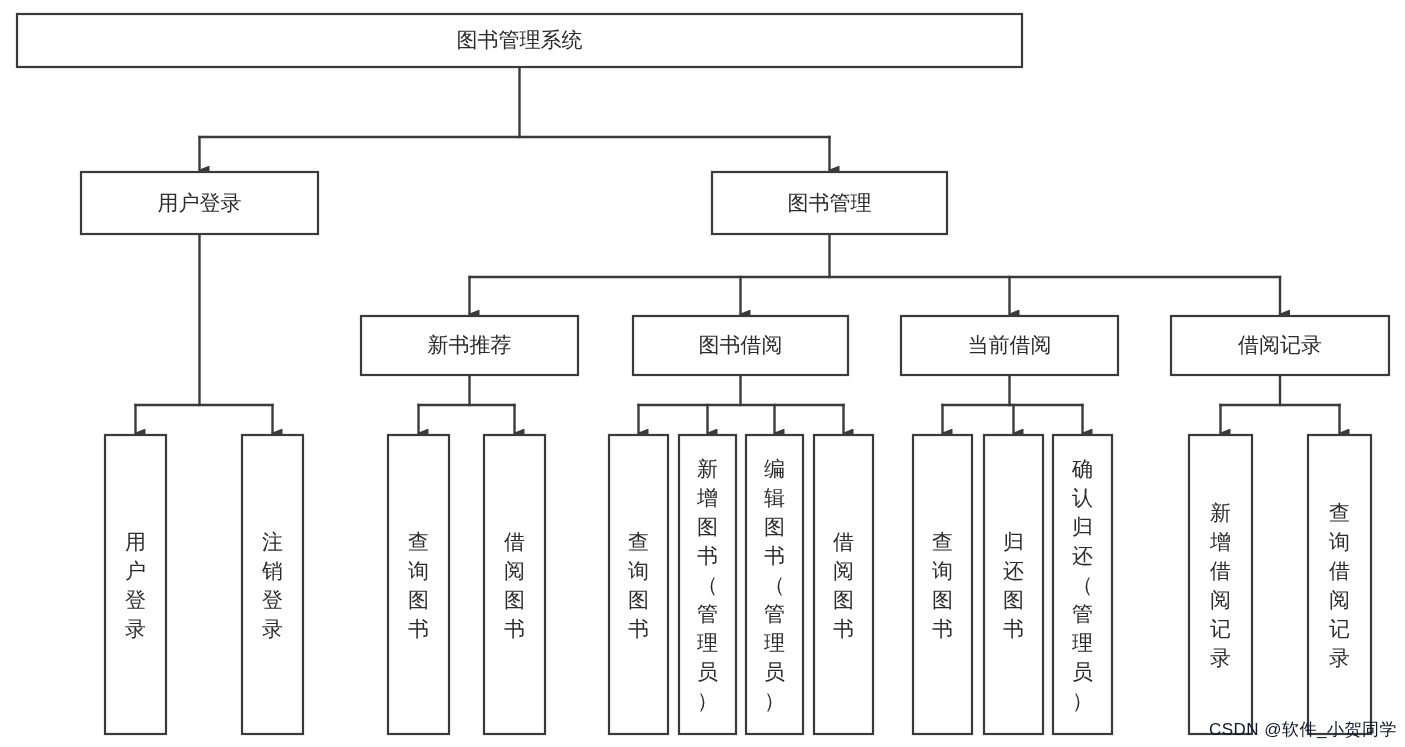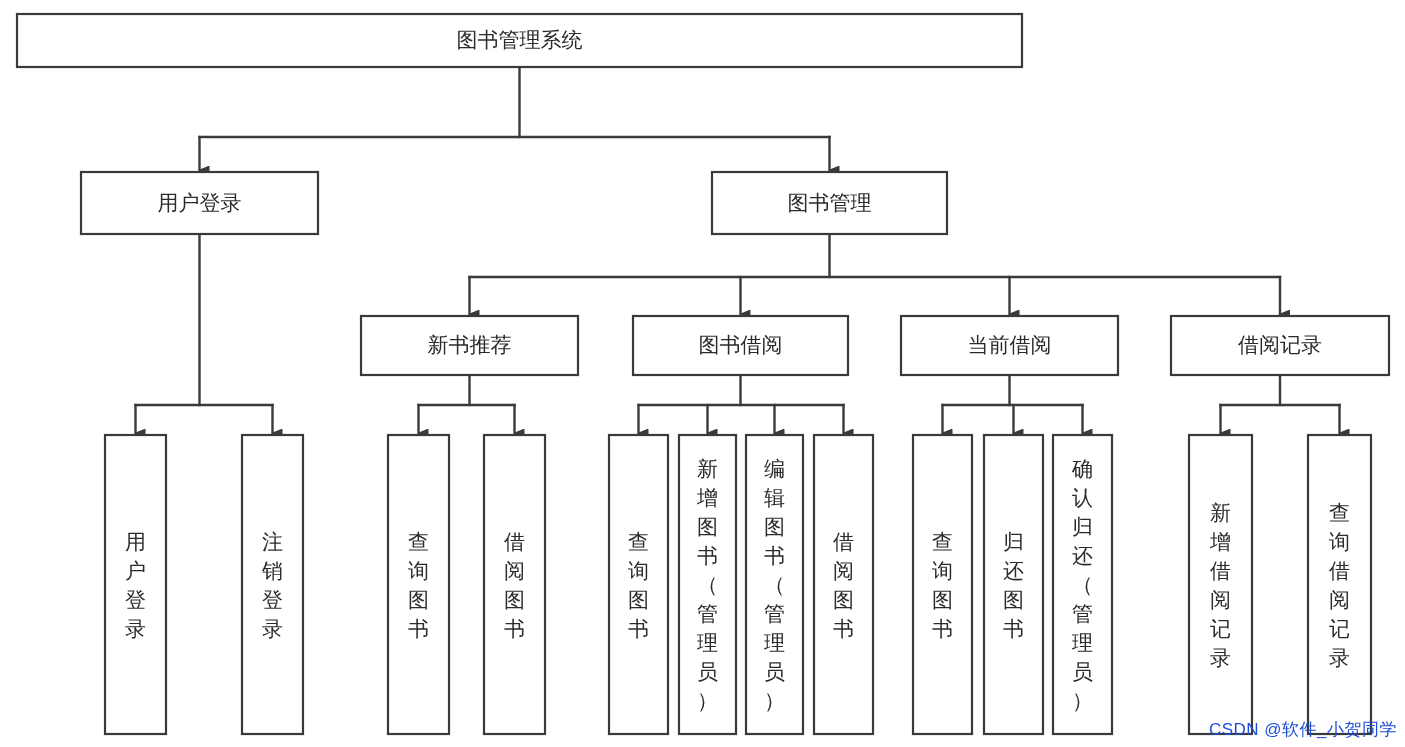--- a/index.html
+++ b/index.html
@@ -51,21 +51,21 @@
     font-family: "Liberation Sans", "DejaVu Sans", sans-serif;
     font-size: 21px;
     text-anchor: middle;
   }
   .watermark {
     position: absolute;
     right: 8px;
     bottom: 6px;
     font-family: "Liberation Sans", "DejaVu Sans", sans-serif;
     font-size: 17px;
-    color: #1d4ed8;
+    color: #0f172a;
     letter-spacing: 0.5px;
     white-space: nowrap;
     pointer-events: none;
   }
 </style>
 </head>
 <body>
 
 <div id="diagram-root">
 

